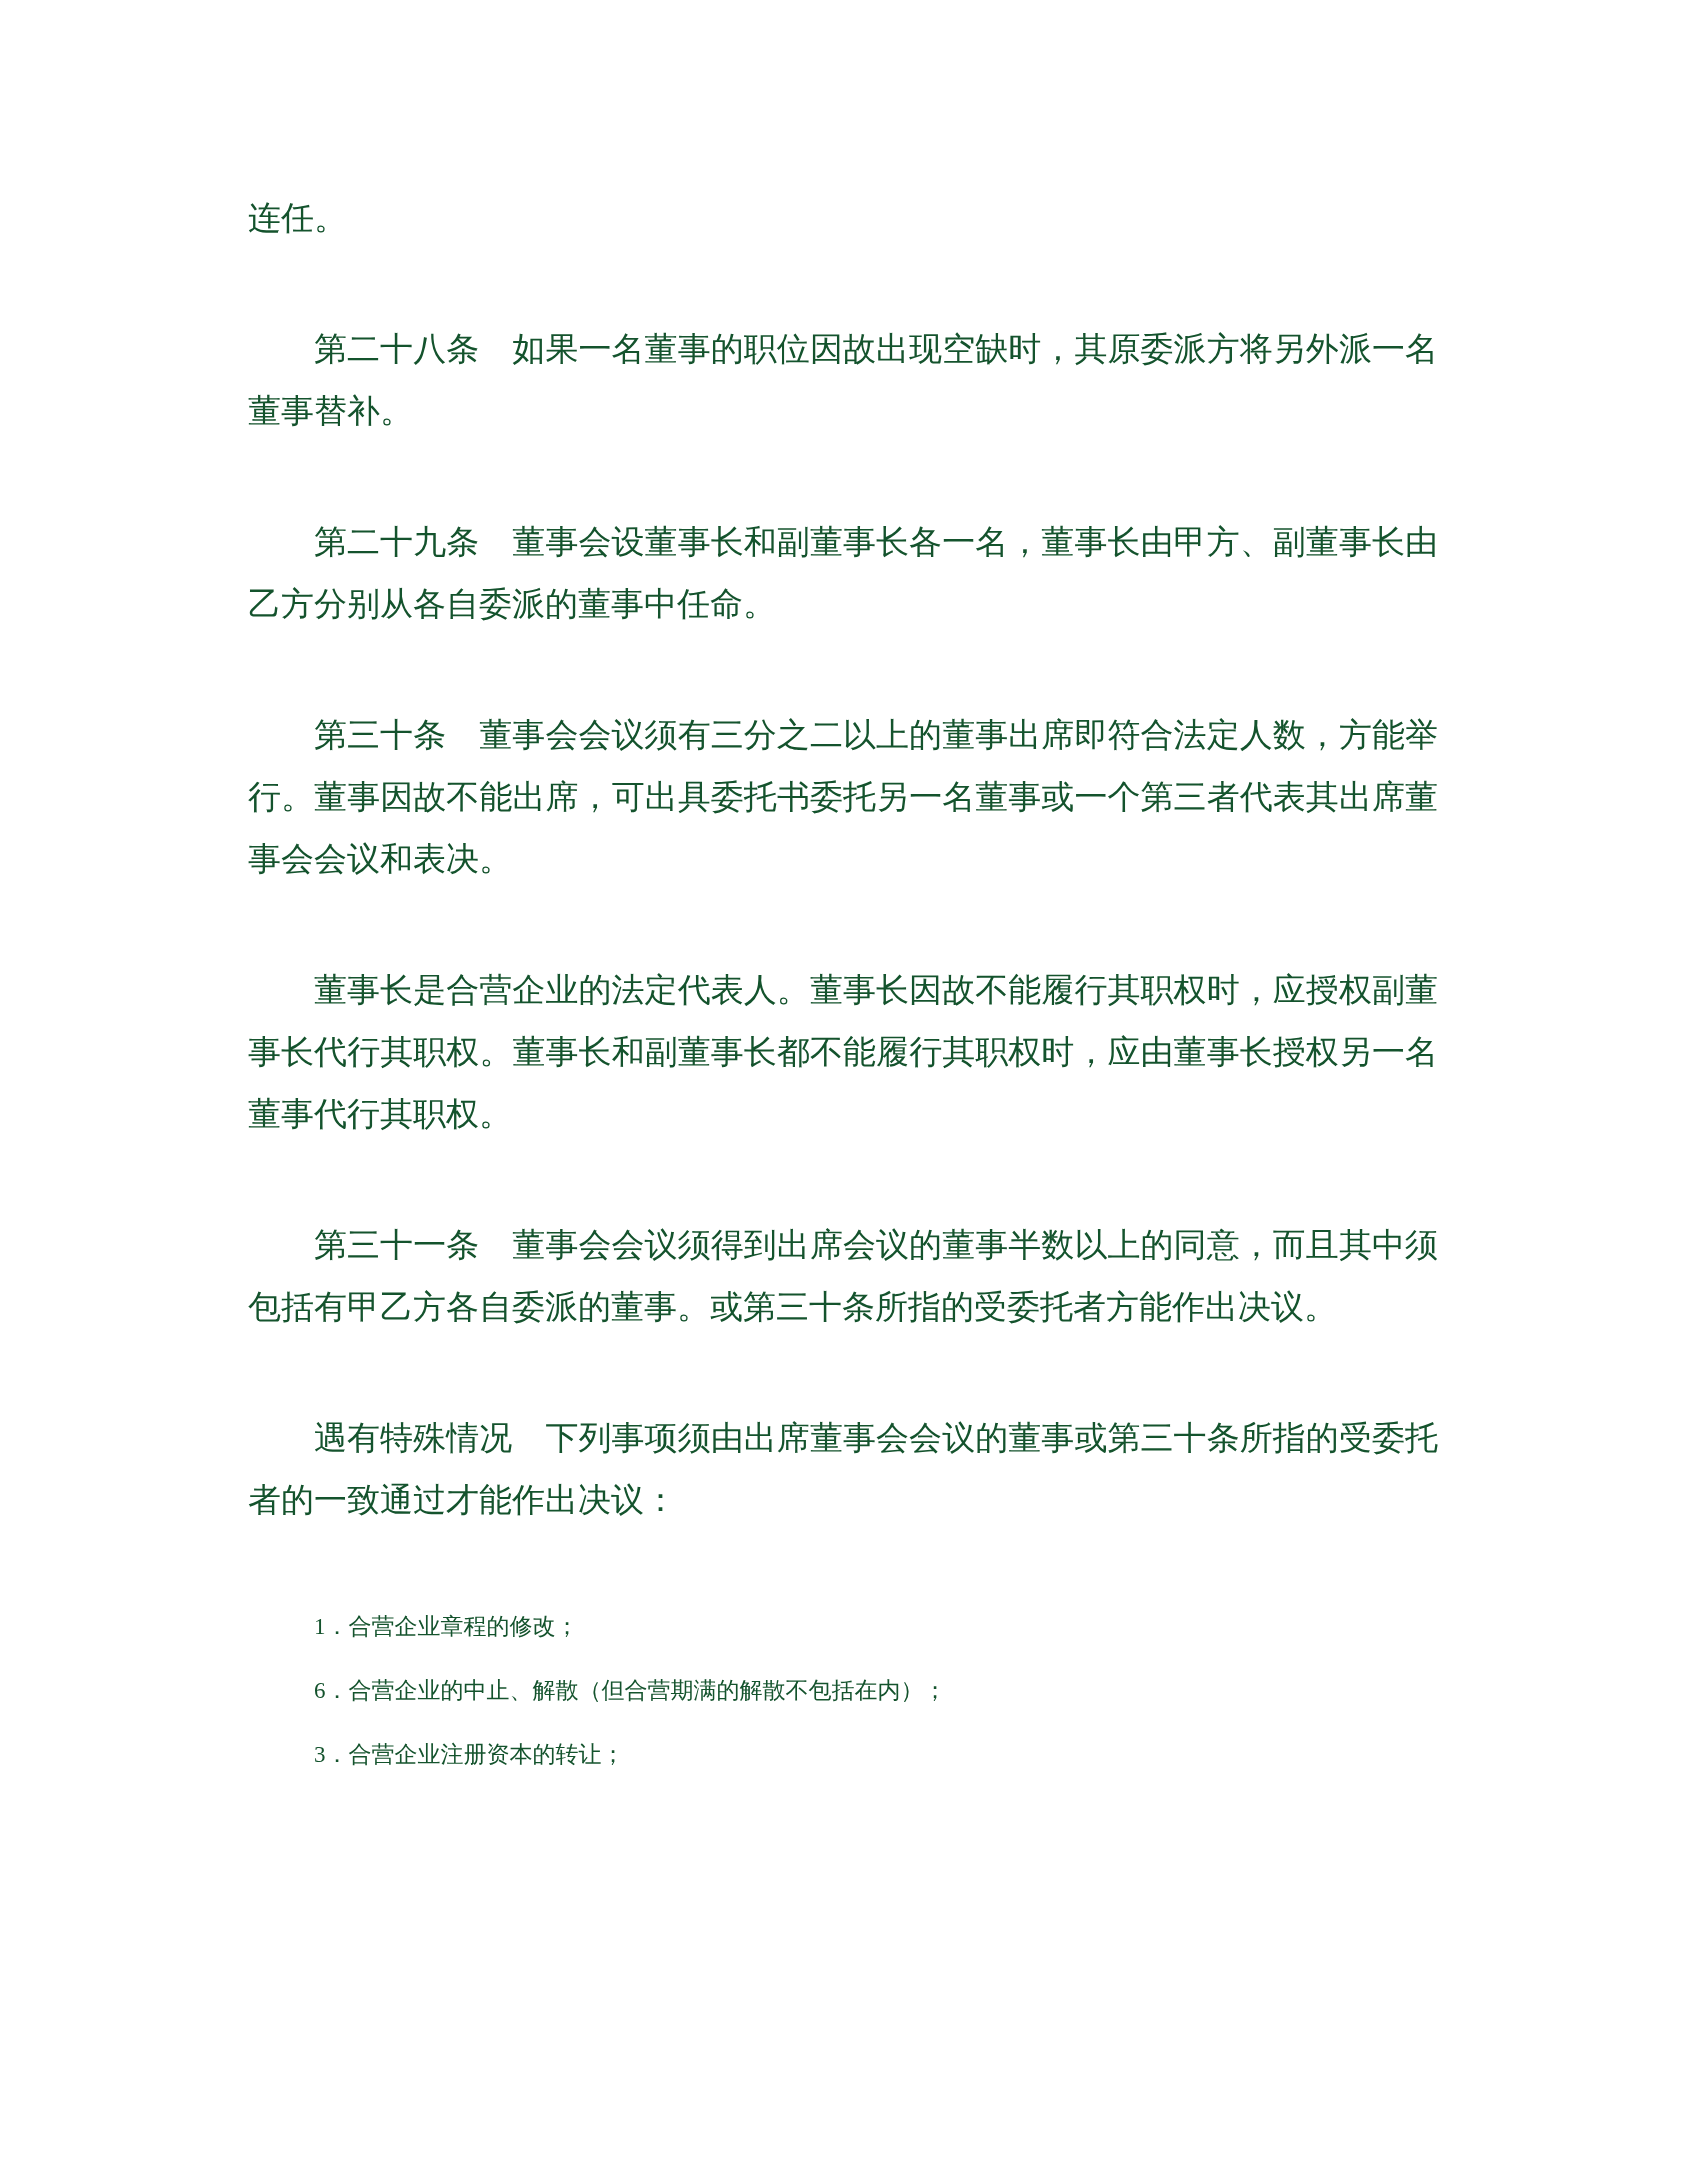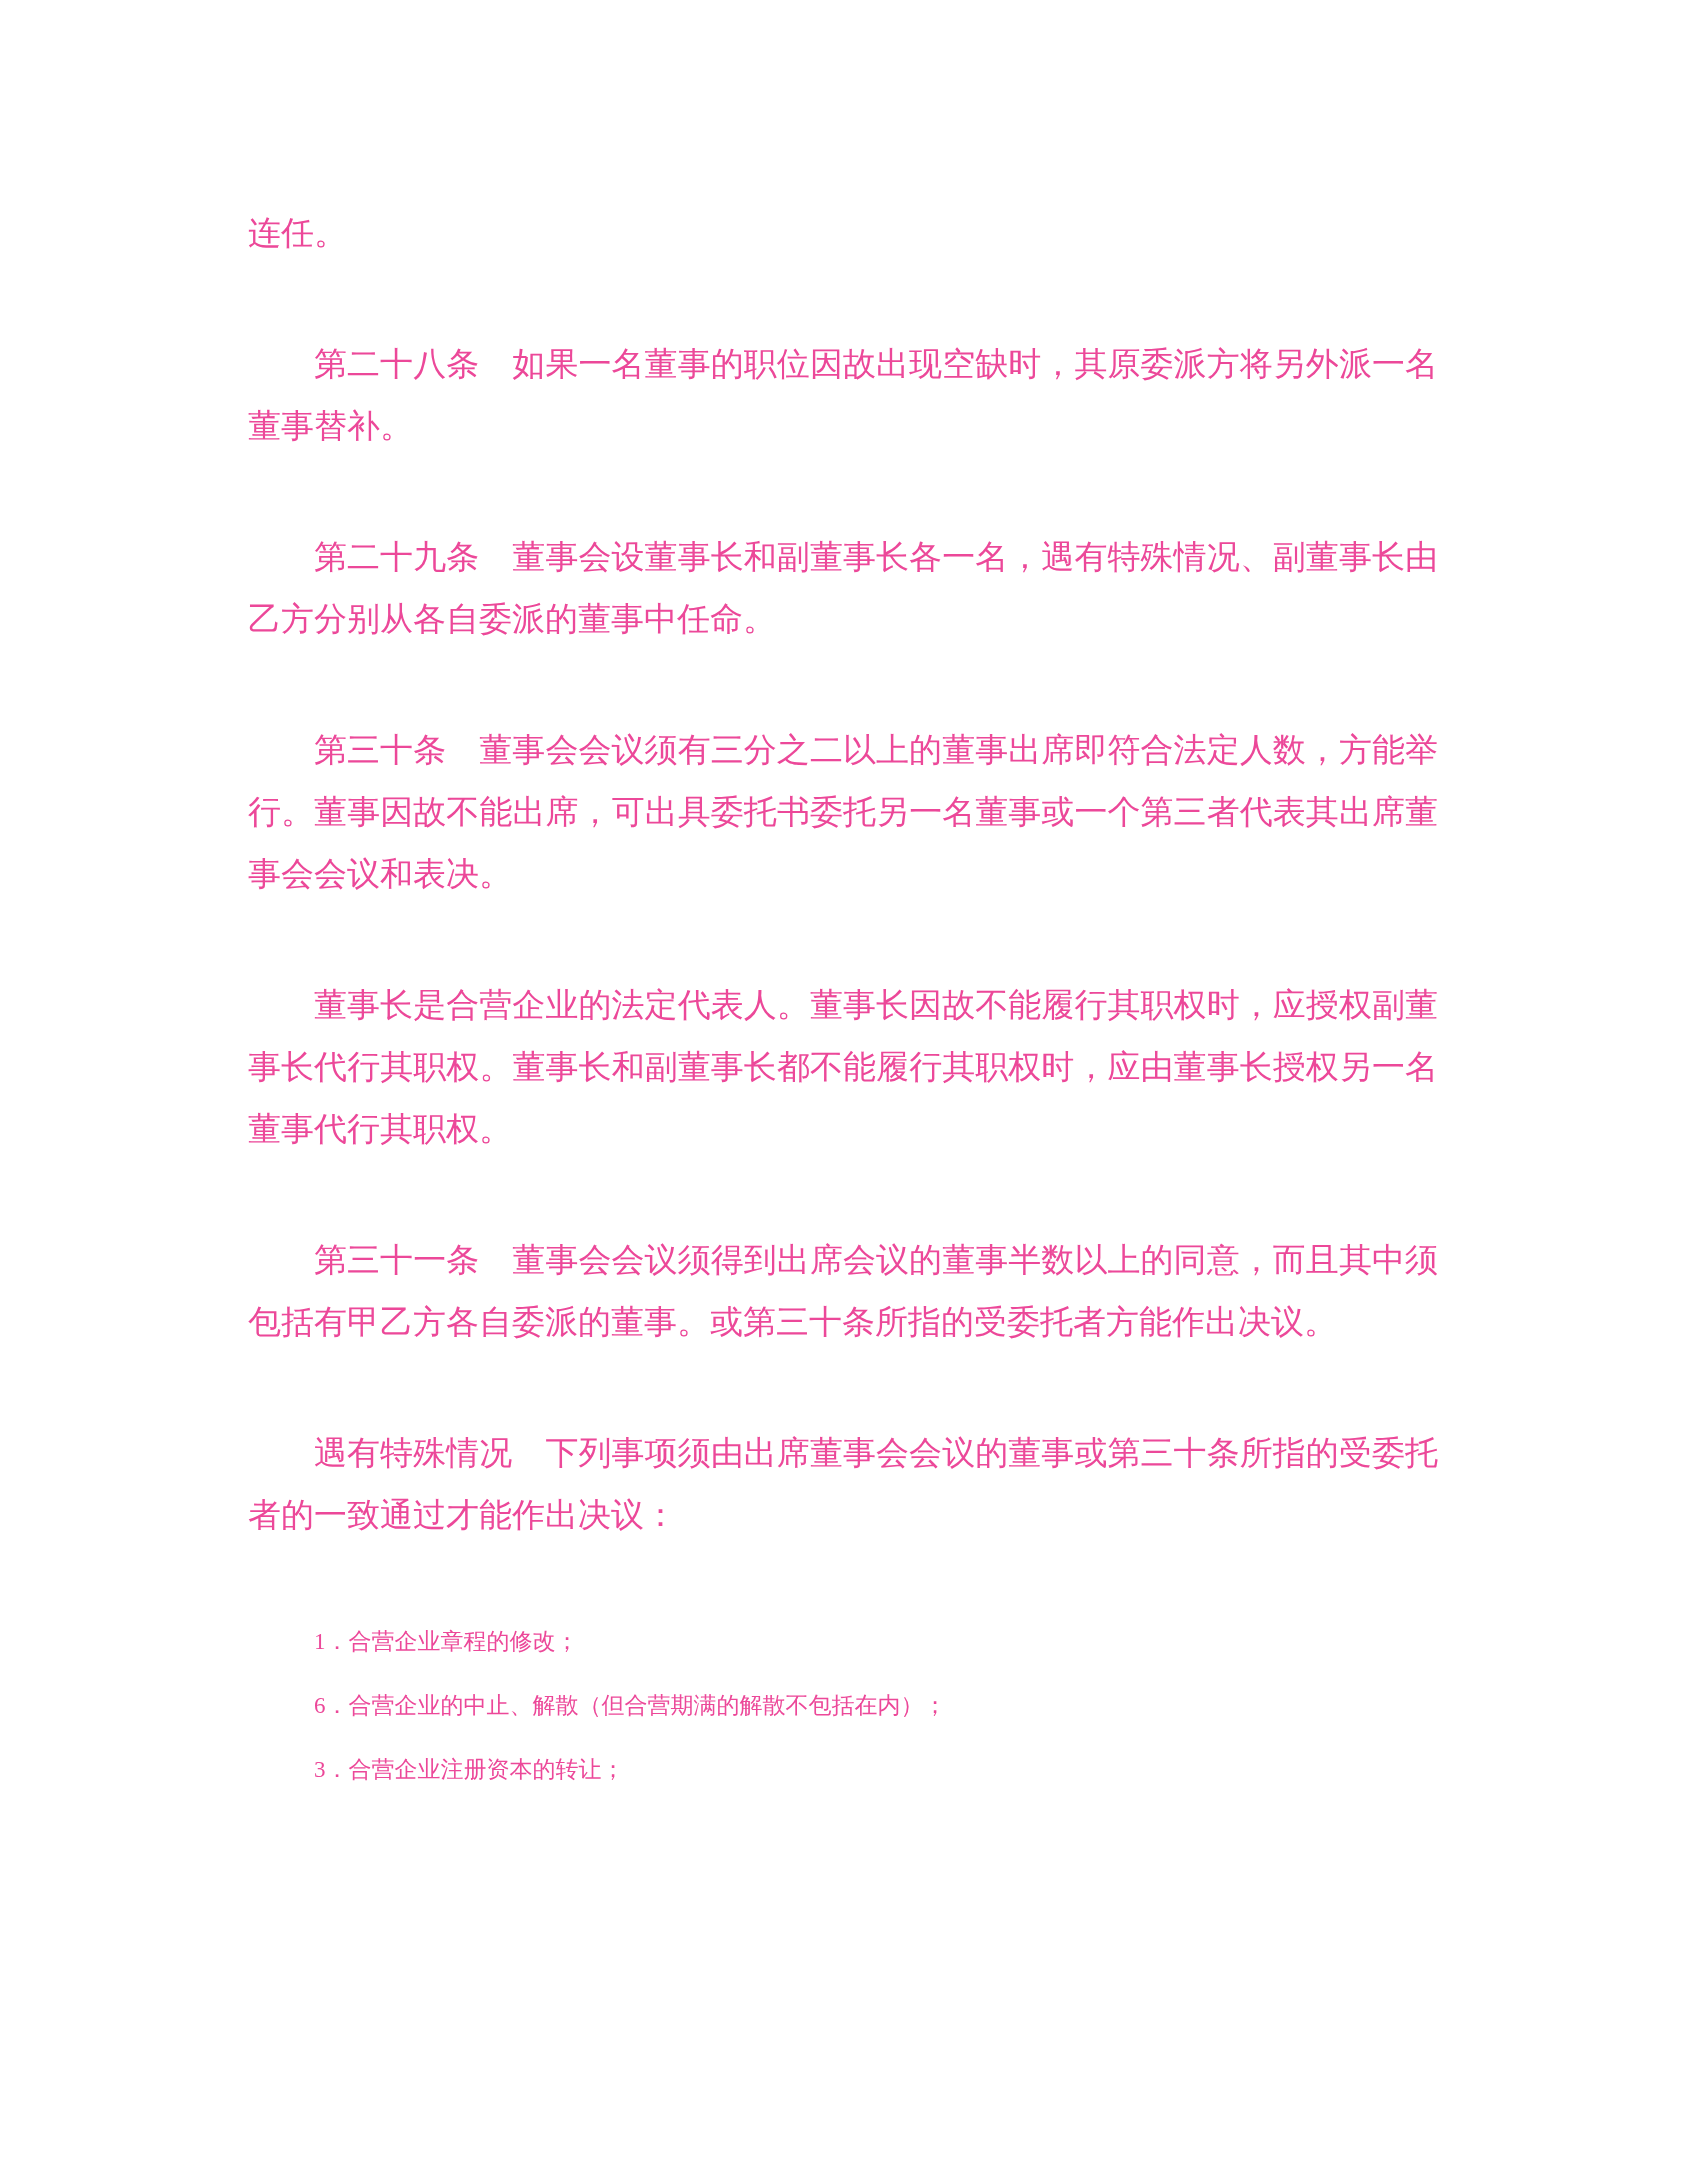--- a/index.html
+++ b/index.html
@@ -11,23 +11,23 @@
     position: relative;
     width: 1686px;
     height: 2182px;
     background: #ffffff;
     overflow: hidden;
     font-family: "Liberation Serif", "DejaVu Serif", serif;
   }
   .content {
     position: absolute;
     left: 248px;
-    top: 202px;
+    top: 187px;
     width: 1190px;
-    color: #ec4899;
+    color: #14532d;
   }
   .para {
     font-size: 33px;
     line-height: 62px;
     text-align: justify;
     text-justify: inter-ideograph;
     text-indent: 66px;
     margin: 0 0 69px 0;
     letter-spacing: 0;
     word-break: break-all;
@@ -51,21 +51,21 @@
 <body>
 
 <div class="page">
   <div class="content">
 
     <p class="para continuation">连任。</p>
 
     <p class="para">第二十八条　如果一名董事的职位因故出现空缺时，其原委派方将另外派一名董事替补。</p>
 
 
-    <p class="para">第二十九条　董事会设董事长和副董事长各一名，遇有特殊情况、副董事长由乙方分别从各自委派的董事中任命。</p>
+    <p class="para">第二十九条　董事会设董事长和副董事长各一名，董事长由甲方、副董事长由乙方分别从各自委派的董事中任命。</p>
 
     <p class="para">第三十条　董事会会议须有三分之二以上的董事出席即符合法定人数，方能举行。董事因故不能出席，可出具委托书委托另一名董事或一个第三者代表其出席董事会会议和表决。</p>
 
     <p class="para">董事长是合营企业的法定代表人。董事长因故不能履行其职权时，应授权副董事长代行其职权。董事长和副董事长都不能履行其职权时，应由董事长授权另一名董事代行其职权。</p>
 
     <p class="para">第三十一条　董事会会议须得到出席会议的董事半数以上的同意，而且其中须包括有甲乙方各自委派的董事。或第三十条所指的受委托者方能作出决议。</p>
 
     <p class="para last-body">遇有特殊情况　下列事项须由出席董事会会议的董事或第三十条所指的受委托者的一致通过才能作出决议：</p>
 
     <div class="list">

